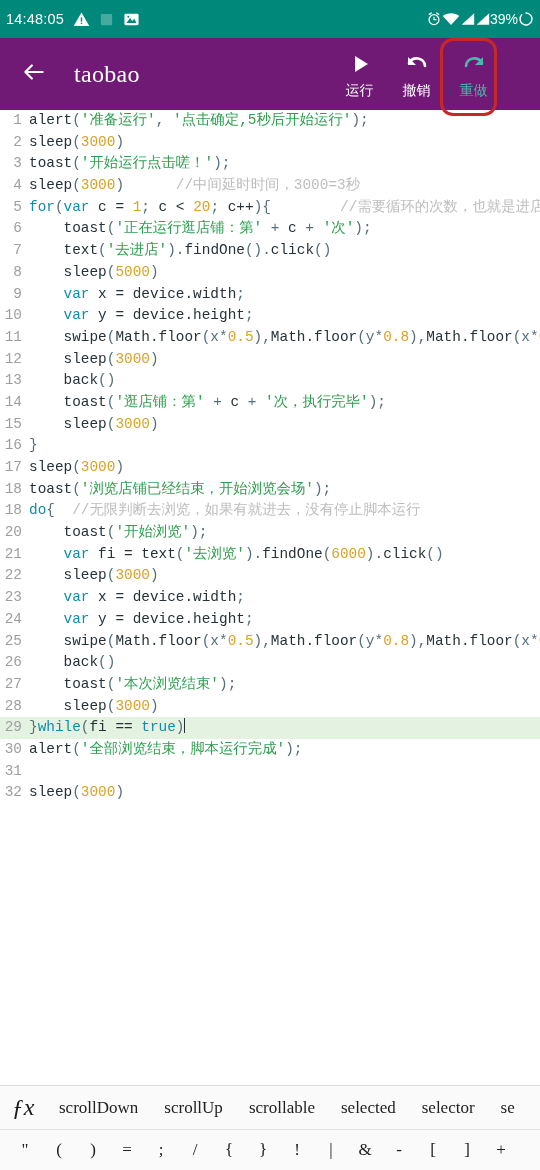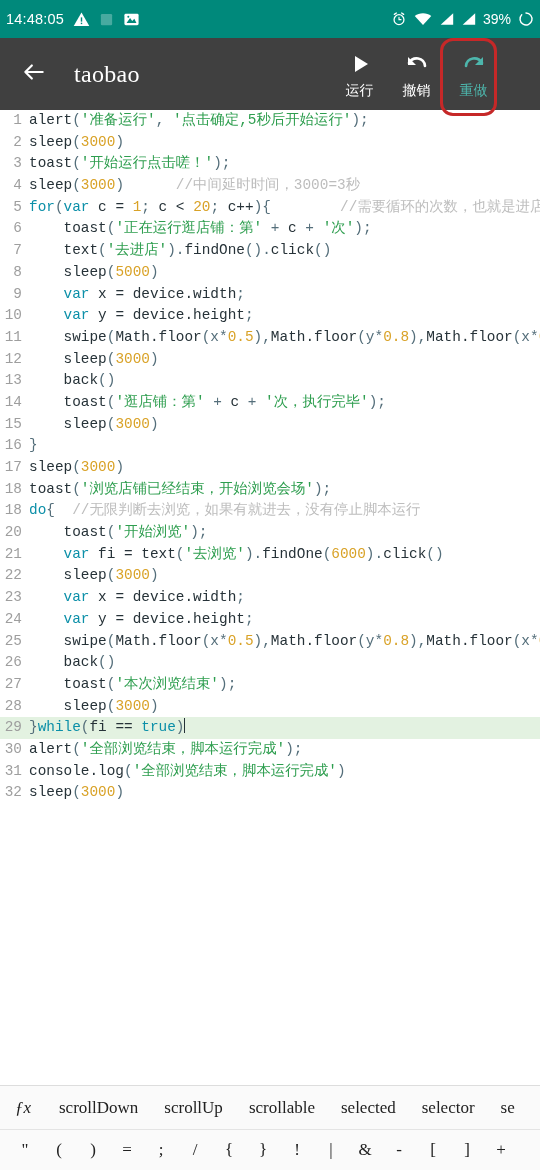--- a/index.html
+++ b/index.html
@@ -11,28 +11,28 @@
     position:relative;
   }
   
   #status-bar {
     height:38px; background:#00897b;
     display:flex; align-items:center;
     padding:0 6px; color:#ffffff;
     position:relative; z-index:5;
   }
   #status-left { display:flex; align-items:center; gap:9px; }
-  #status-right { margin-left:auto; display:flex; align-items:center; gap:7px; }
+  #status-right { margin-left:auto; display:flex; align-items:center; }
   .st-time { font-size:14.5px; letter-spacing:.2px; font-family:"Liberation Sans",sans-serif; }
   .st-ico { display:inline-flex; align-items:center; justify-content:center; }
   .st-pct { font-size:14px; }
   .ghost { opacity:.28; }
   
   #toolbar {
-    height:72px; background:#404040;
+    height:72px; background:#701a75;
     display:flex; align-items:center;
     position:relative; z-index:4;
   }
   #back-btn {
     width:56px; height:56px; margin-left:6px;
     display:flex; align-items:center; justify-content:center;
   }
   #app-title {
     color:#fff; font-size:24px; margin-left:12px;
     font-family:"Liberation Serif", serif; letter-spacing:.3px;
@@ -95,21 +95,21 @@
     background:#fafafa; border-top:1px solid #dddddd;
   }
   #suggest-row {
     height:44px; display:flex; align-items:center;
     overflow:hidden; white-space:nowrap;
     border-bottom:1px solid #e4e4e4;
   }
   #fx-btn {
     width:46px; min-width:46px; text-align:center;
     font-family:"Liberation Serif", serif; font-style:italic;
-    font-size:17px; color:#1a1a1a;
+    font-size:24px; color:#1a1a1a;
   }
   .suggest {
     padding:0 13px; font-size:17px; color:#212121;
     font-family:"Liberation Serif", serif;
   }
   #symbol-row {
     height:40px; display:flex; align-items:center;
     overflow:hidden; white-space:nowrap; padding-left:8px;
   }
   .sym {
@@ -248,21 +248,21 @@
     <div class="code-line"><span class="gutter">21</span><span class="code-text"><span class="fn">    </span><span class="kw">var</span><span class="fn"> fi = text</span><span class="pn">(</span><span class="str">'去浏览'</span><span class="pn">).</span><span class="fn">findOne</span><span class="pn">(</span><span class="num">6000</span><span class="pn">).</span><span class="fn">click</span><span class="pn">()</span></span></div>
     <div class="code-line"><span class="gutter">22</span><span class="code-text"><span class="fn">    sleep</span><span class="pn">(</span><span class="num">3000</span><span class="pn">)</span></span></div>
     <div class="code-line"><span class="gutter">23</span><span class="code-text"><span class="fn">    </span><span class="kw">var</span><span class="fn"> x = device.width</span><span class="pn">;</span></span></div>
     <div class="code-line"><span class="gutter">24</span><span class="code-text"><span class="fn">    </span><span class="kw">var</span><span class="fn"> y = device.height</span><span class="pn">;</span></span></div>
     <div class="code-line"><span class="gutter">25</span><span class="code-text"><span class="fn">    swipe</span><span class="pn">(</span><span class="fn">Math.floor</span><span class="pn">(x*</span><span class="num">0.5</span><span class="pn">),</span><span class="fn">Math.floor</span><span class="pn">(y*</span><span class="num">0.8</span><span class="pn">),</span><span class="fn">Math.floor</span><span class="pn">(x*</span><span class="num">0</span></span></div>
     <div class="code-line"><span class="gutter">26</span><span class="code-text"><span class="fn">    back</span><span class="pn">()</span></span></div>
     <div class="code-line"><span class="gutter">27</span><span class="code-text"><span class="fn">    toast</span><span class="pn">(</span><span class="str">'本次浏览结束'</span><span class="pn">);</span></span></div>
     <div class="code-line"><span class="gutter">28</span><span class="code-text"><span class="fn">    sleep</span><span class="pn">(</span><span class="num">3000</span><span class="pn">)</span></span></div>
     <div class="code-line active"><span class="gutter">29</span><span class="code-text"><span class="pn">}</span><span class="kw">while</span><span class="pn">(</span><span class="fn">fi == </span><span class="kw">true</span><span class="pn">)</span><span class="caret"></span></span></div>
     <div class="code-line"><span class="gutter">30</span><span class="code-text"><span class="fn">alert</span><span class="pn">(</span><span class="str">'全部浏览结束，脚本运行完成'</span><span class="pn">);</span></span></div>
-    <div class="code-line"><span class="gutter">31</span><span class="code-text"><span class="fn">console.log</span><span class="pn">(</span><span class="str">'全部浏览结束，脚本运行完成'</span><span class="pn">)</span></span></div>
+    <div class="code-line"><span class="gutter">31</span></div>
     <div class="code-line"><span class="gutter">32</span><span class="code-text"><span class="fn">sleep</span><span class="pn">(</span><span class="num">3000</span><span class="pn">)</span></span></div>
   </div>
 
 <div id="bottom">
   <div id="suggest-row">
     <div id="fx-btn">ƒx</div>
   <div class="suggest">scrollDown</div>
       <div class="suggest">scrollUp</div>
       <div class="suggest">scrollable</div>
       <div class="suggest">selected</div>

